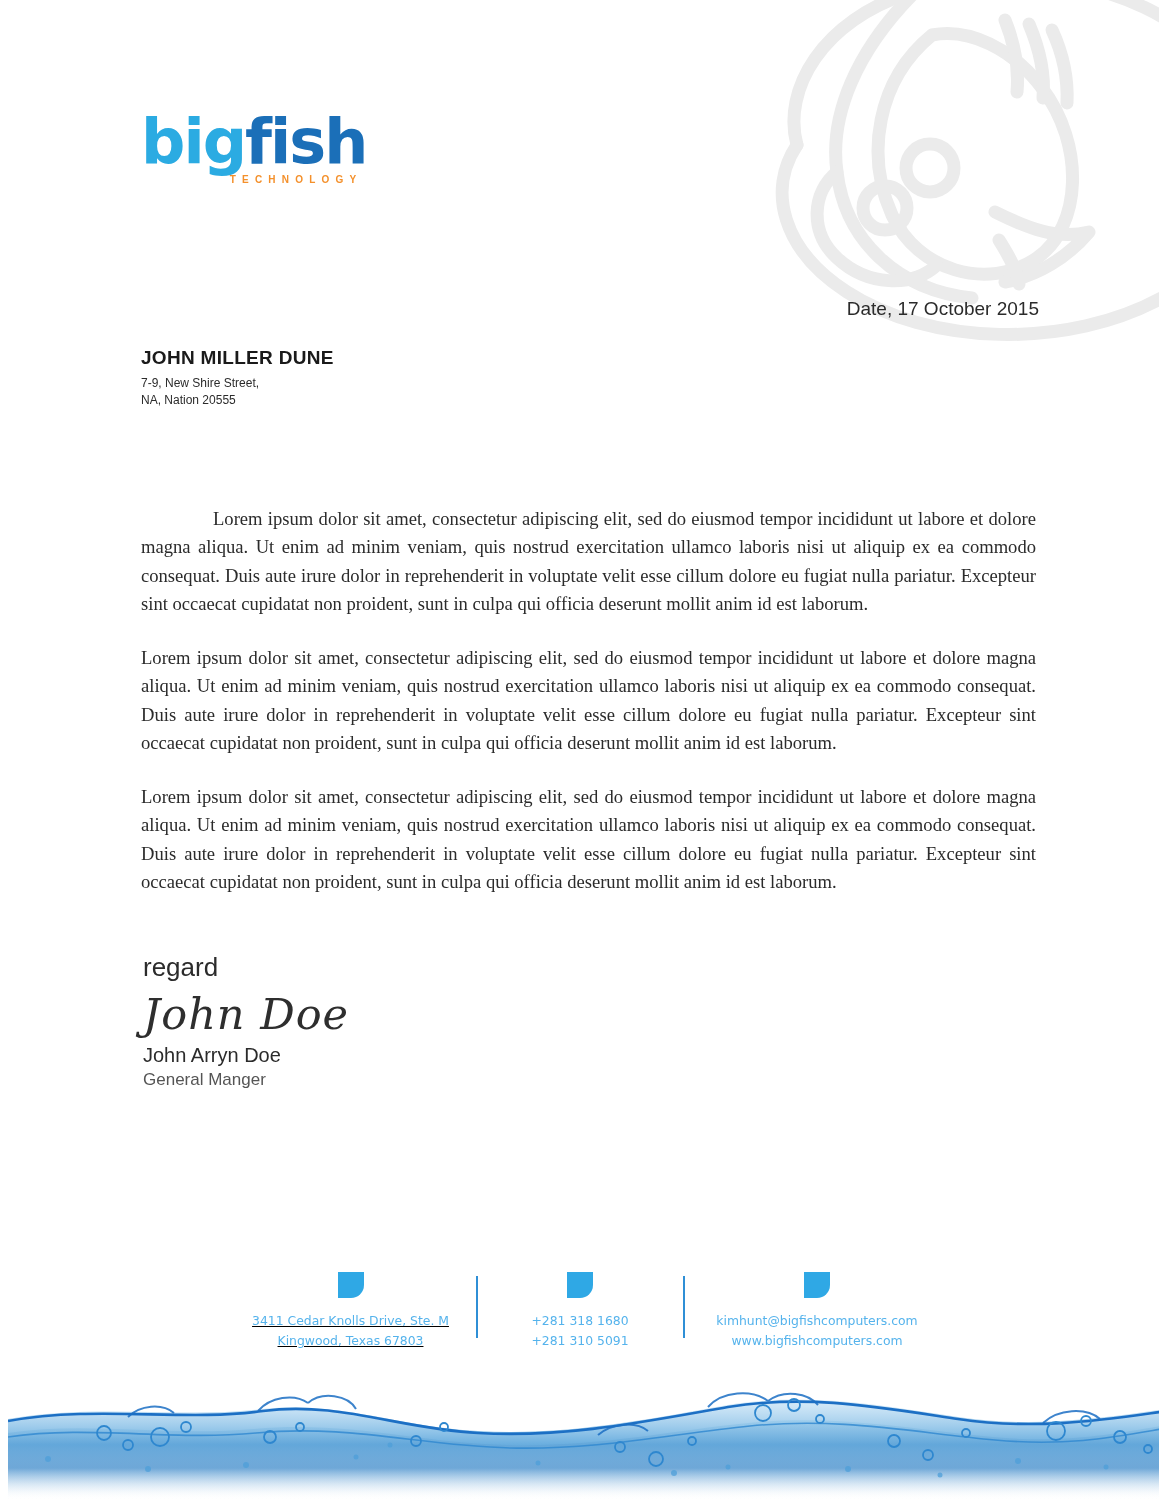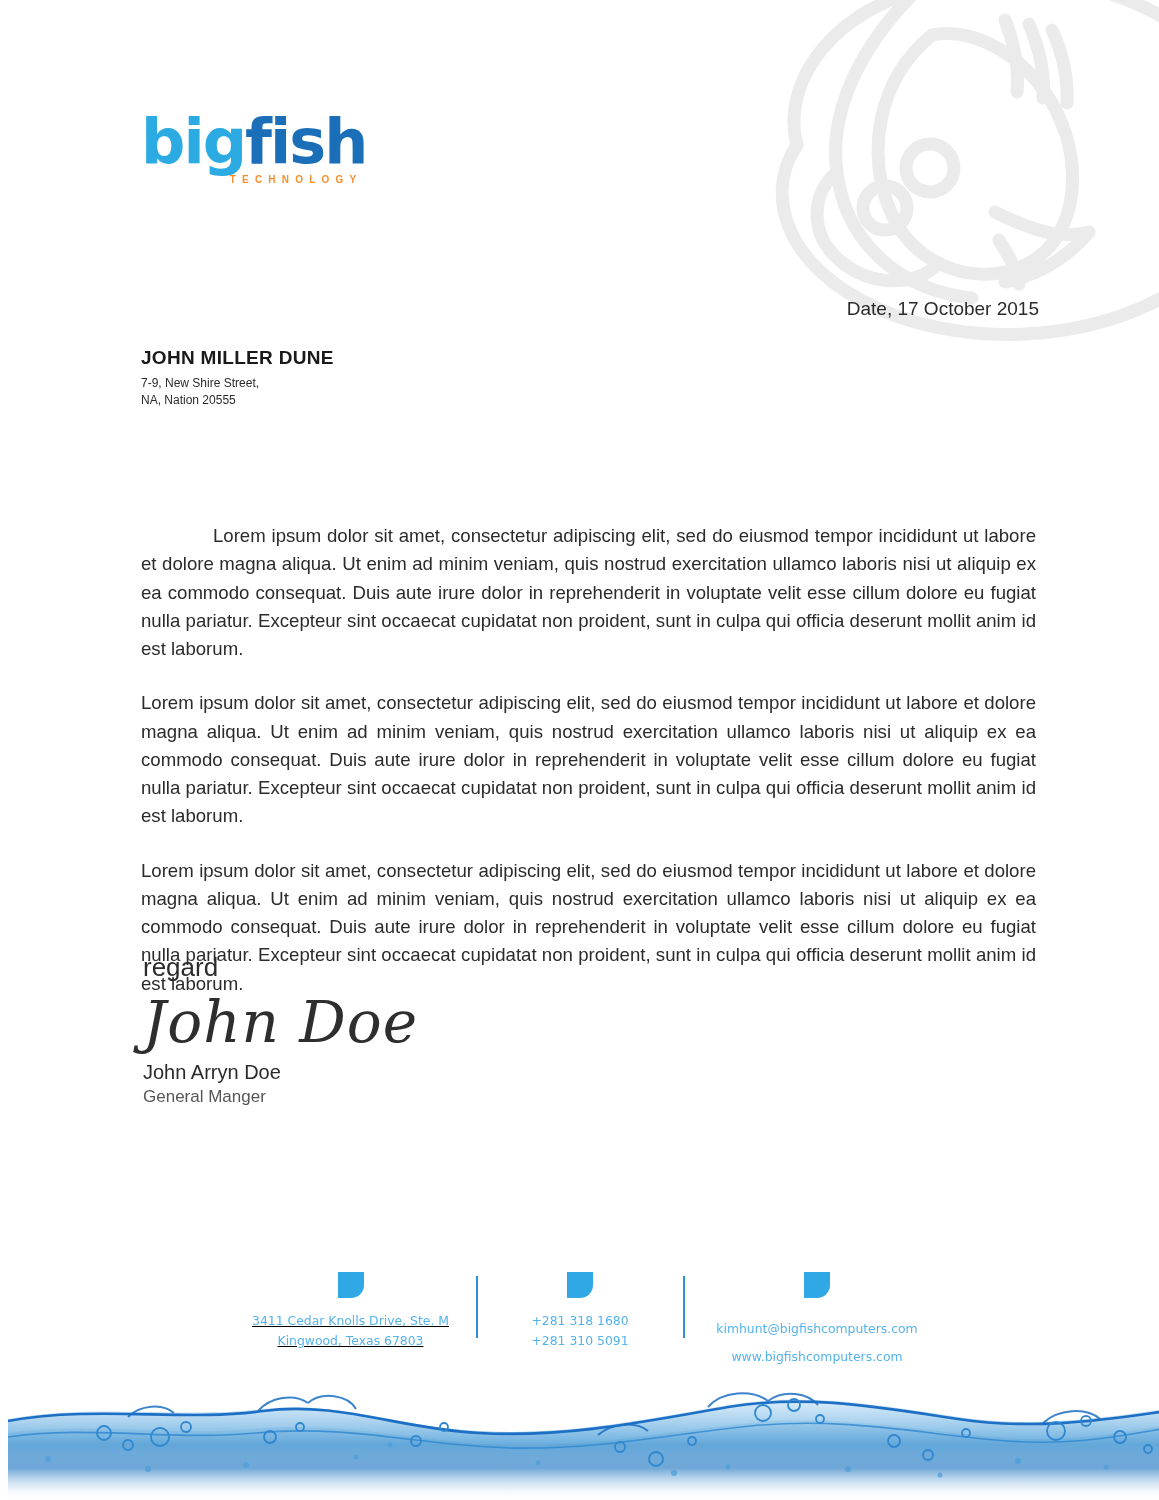--- a/index.html
+++ b/index.html
@@ -92,23 +92,24 @@
   }
   .recipient-line {
     font-size: 12px;
     color: #2b2b2b;
   }
 
   
   .body-copy {
     position: absolute;
     left: 133px;
-    top: 522px;
+    top: 505px;
     width: 895px;
     z-index: 3;
+    font-family: Liberation Serif, serif;
   }
   .body-copy p {
     font-size: 18.6px;
     line-height: 1.52;
     color: #2b2b2b;
     text-align: justify;
     margin-bottom: 26px;
   }
   .body-copy p.indented { text-indent: 72px; }
   .body-copy p:last-child { margin-bottom: 0; }
@@ -121,21 +122,21 @@
     z-index: 3;
   }
   .sign-regard {
     font-size: 26px;
     color: #2b2b2b;
     margin-bottom: 8px;
   }
   .sign-script {
     font-family: "DejaVu Serif", serif;
     font-style: italic;
-    font-size: 58px;
+    font-size: 43px;
     color: #2e2e2e;
     line-height: 1.1;
     letter-spacing: 1px;
     margin-bottom: 6px;
   }
   .sign-name {
     font-size: 20px;
     color: #2b2b2b;
     margin-top: 2px;
   }
@@ -158,21 +159,21 @@
   }
   .footer-col {
     position: relative;
     display: flex;
     flex-direction: column;
     align-items: center;
     padding: 0 26px;
   }
   .footer-col.c-address { width: 250px; text-decoration: underline; }
   .footer-col.c-phone   { width: 205px; }
-  .footer-col.c-email   { width: 265px; gap: 8px; }
+  .footer-col.c-email   { width: 265px; }
 
   .footer-icon {
     width: 26px;
     height: 26px;
     background: #2FA8E5;
     border-bottom-right-radius: 13px;
     margin-bottom: 13px;
   }
   .footer-text {
     font-family: "DejaVu Sans", sans-serif;

